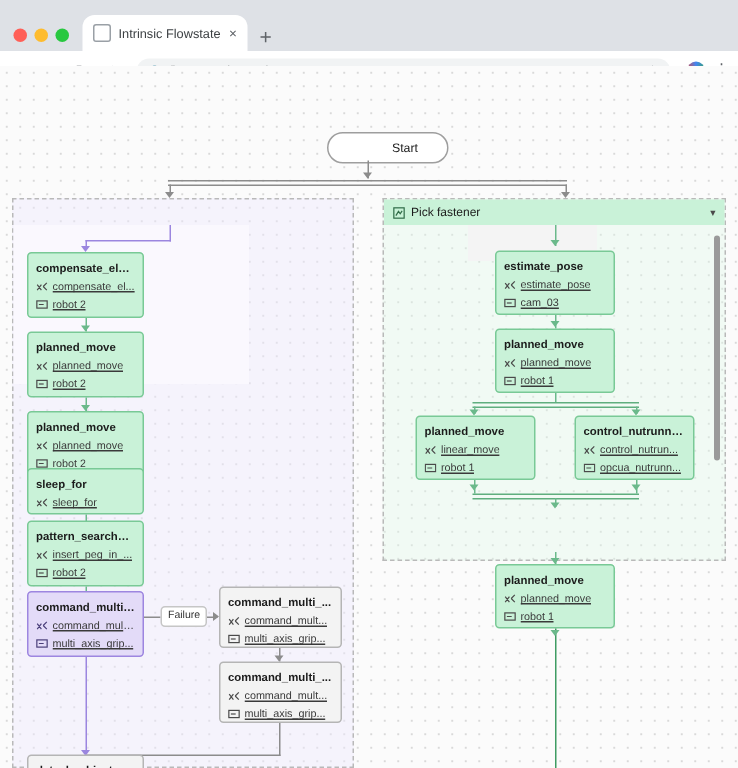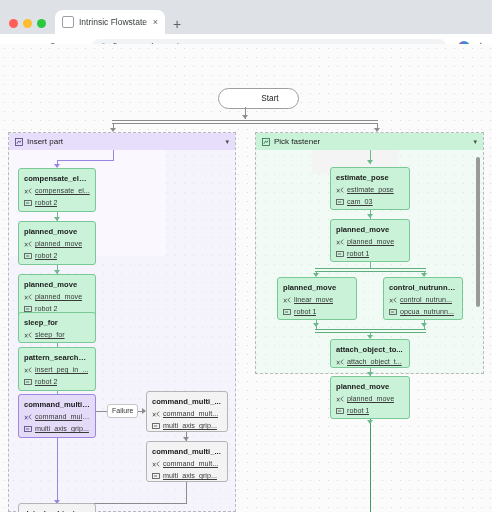--- a/index.html
+++ b/index.html
@@ -110,28 +110,20 @@
       <span class="star">☆</span>
     </div>
     <span class="avatar"></span>
     <span class="kebab">⋮</span>
   </div>
 </div>
 
 <div class="canvas">
 
   <div class="group purple-g" style="left:8px;top:88px;width:228px;height:380px;">
-    <div class="ghead p">
-      <svg class="gico" viewBox="0 0 10 10">
-        <rect x="0.7" y="0.7" width="8.6" height="8.6" fill="none" stroke="#4a3f7a" stroke-width="1"></rect>
-        <path d="M2.4 7.2 L4.6 3.6 L6 5.6 L7.6 3.2" fill="none" stroke="#4a3f7a" stroke-width="1"></path>
-      </svg>
-      <span class="gtitle">Insert part</span>
-      <span class="chev">▾</span>
-    </div>
     <div class="innerfill" style="left:0px;top:17px;width:157px;height:106px;"></div>
   </div>
 
   <div class="group green-g" style="left:255px;top:88px;width:229px;height:242px;">
     <div class="ghead g">
       <svg class="gico" viewBox="0 0 10 10">
         <rect x="0.7" y="0.7" width="8.6" height="8.6" fill="none" stroke="#2f6b47" stroke-width="1"></rect>
         <path d="M2.4 7.2 L4.6 3.6 L6 5.6 L7.6 3.2" fill="none" stroke="#2f6b47" stroke-width="1"></path>
       </svg>
       <span class="gtitle">Pick fastener</span>
@@ -404,29 +396,20 @@
 
   <div class="edge v green-e" style="left:316px;top:276px;height:9px;"></div>
   <div class="arrow green-e" style="left:313px;top:279px;"></div>
   <div class="edge v green-e" style="left:424px;top:276px;height:9px;"></div>
   <div class="arrow green-e" style="left:421px;top:279px;"></div>
   <div class="bar green-e" style="left:315px;top:285px;width:111px;"></div>
   <div class="bar green-e" style="left:315px;top:288px;width:111px;"></div>
   <div class="edge v green-e" style="left:370px;top:288px;height:6px;"></div>
   <div class="arrow green-e" style="left:367px;top:291px;"></div>
 
-  <div class="node green" style="left:330px;top:295px;width:80px;height:29px;">
-    <div class="title">attach_object_to...</div>
-    <div class="row">
-      <svg class="gico" viewBox="0 0 10 10">
-          <path d="M1 8 L4.5 3.5 M1 3.5 L4.5 8 M6 5 L9 2 M6 5 L9 8" stroke="#4a4a4a" stroke-width="1" fill="none"></path>
-        </svg>
-      <span class="rtxt">attach_object_t...</span>
-    </div>
-  </div>
 
   <div class="edge v green-e" style="left:370px;top:324px;height:8px;"></div>
   <div class="arrow green-e" style="left:367px;top:328px;"></div>
 
   <div class="node green" style="left:330px;top:332px;width:80px;height:43px;">
     <div class="title">planned_move</div>
     <div class="row">
       <svg class="gico" viewBox="0 0 10 10">
           <path d="M1 8 L4.5 3.5 M1 3.5 L4.5 8 M6 5 L9 2 M6 5 L9 8" stroke="#4a4a4a" stroke-width="1" fill="none"></path>
         </svg>

